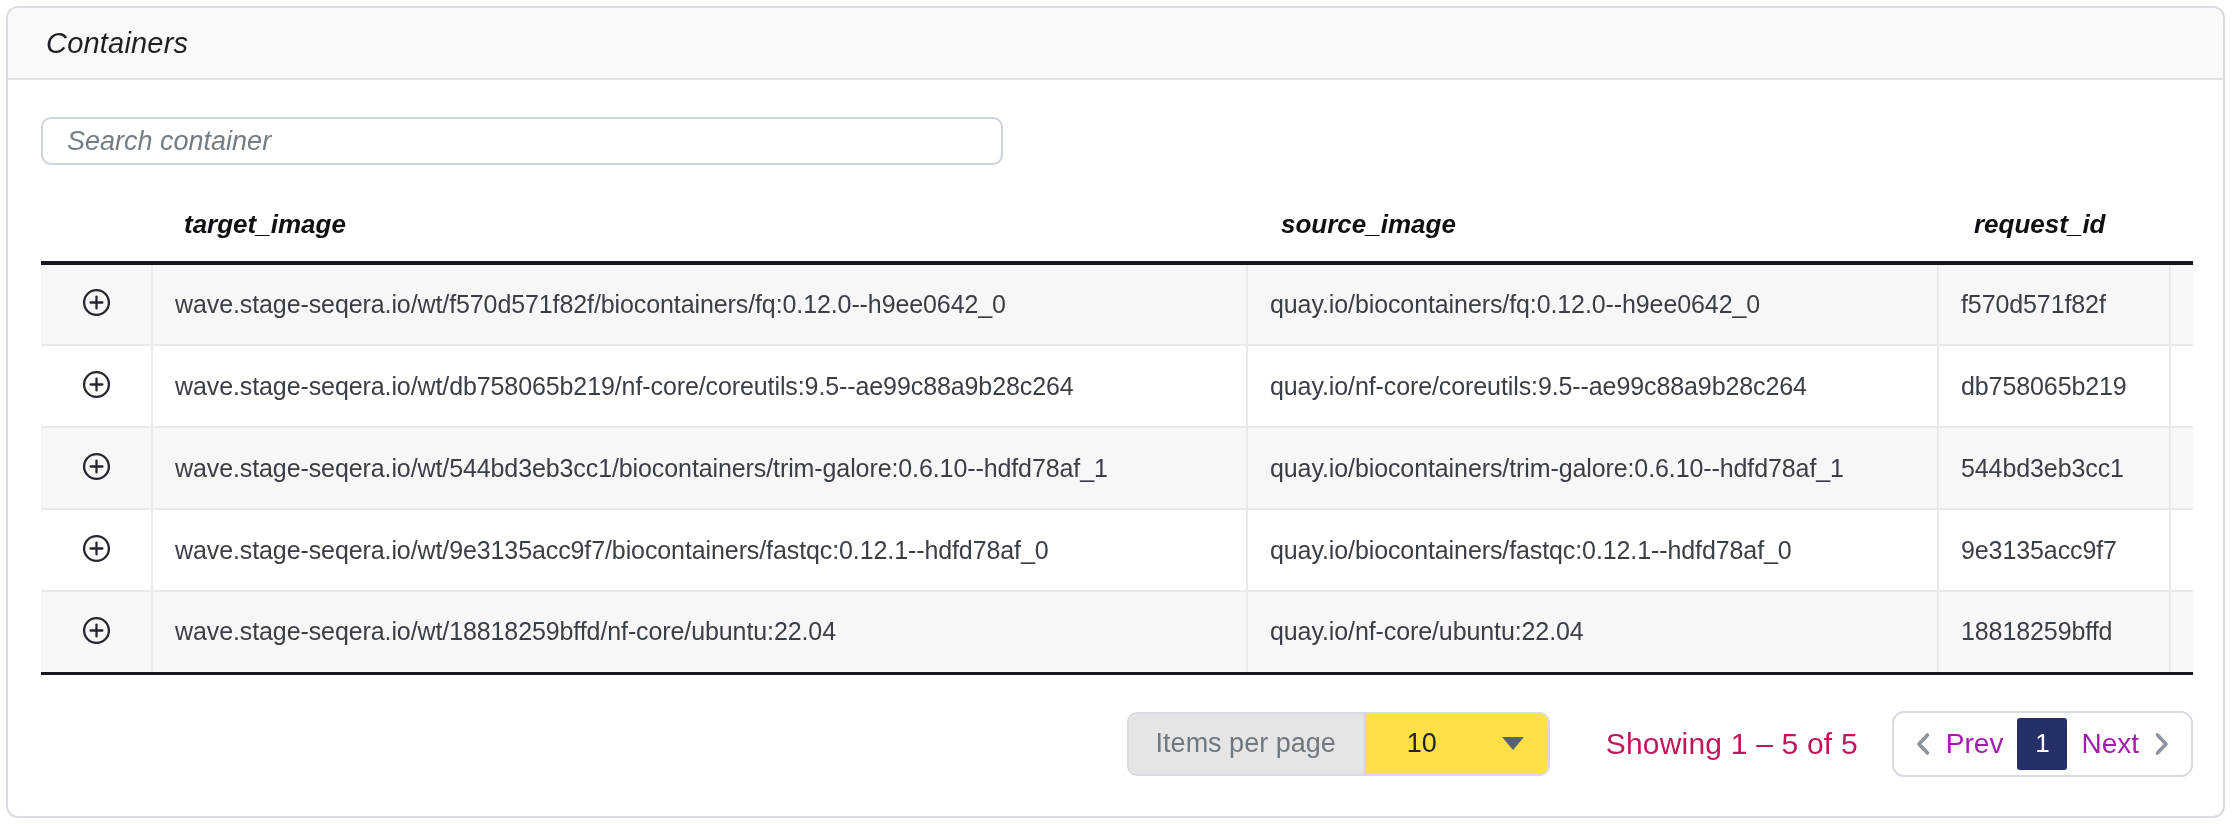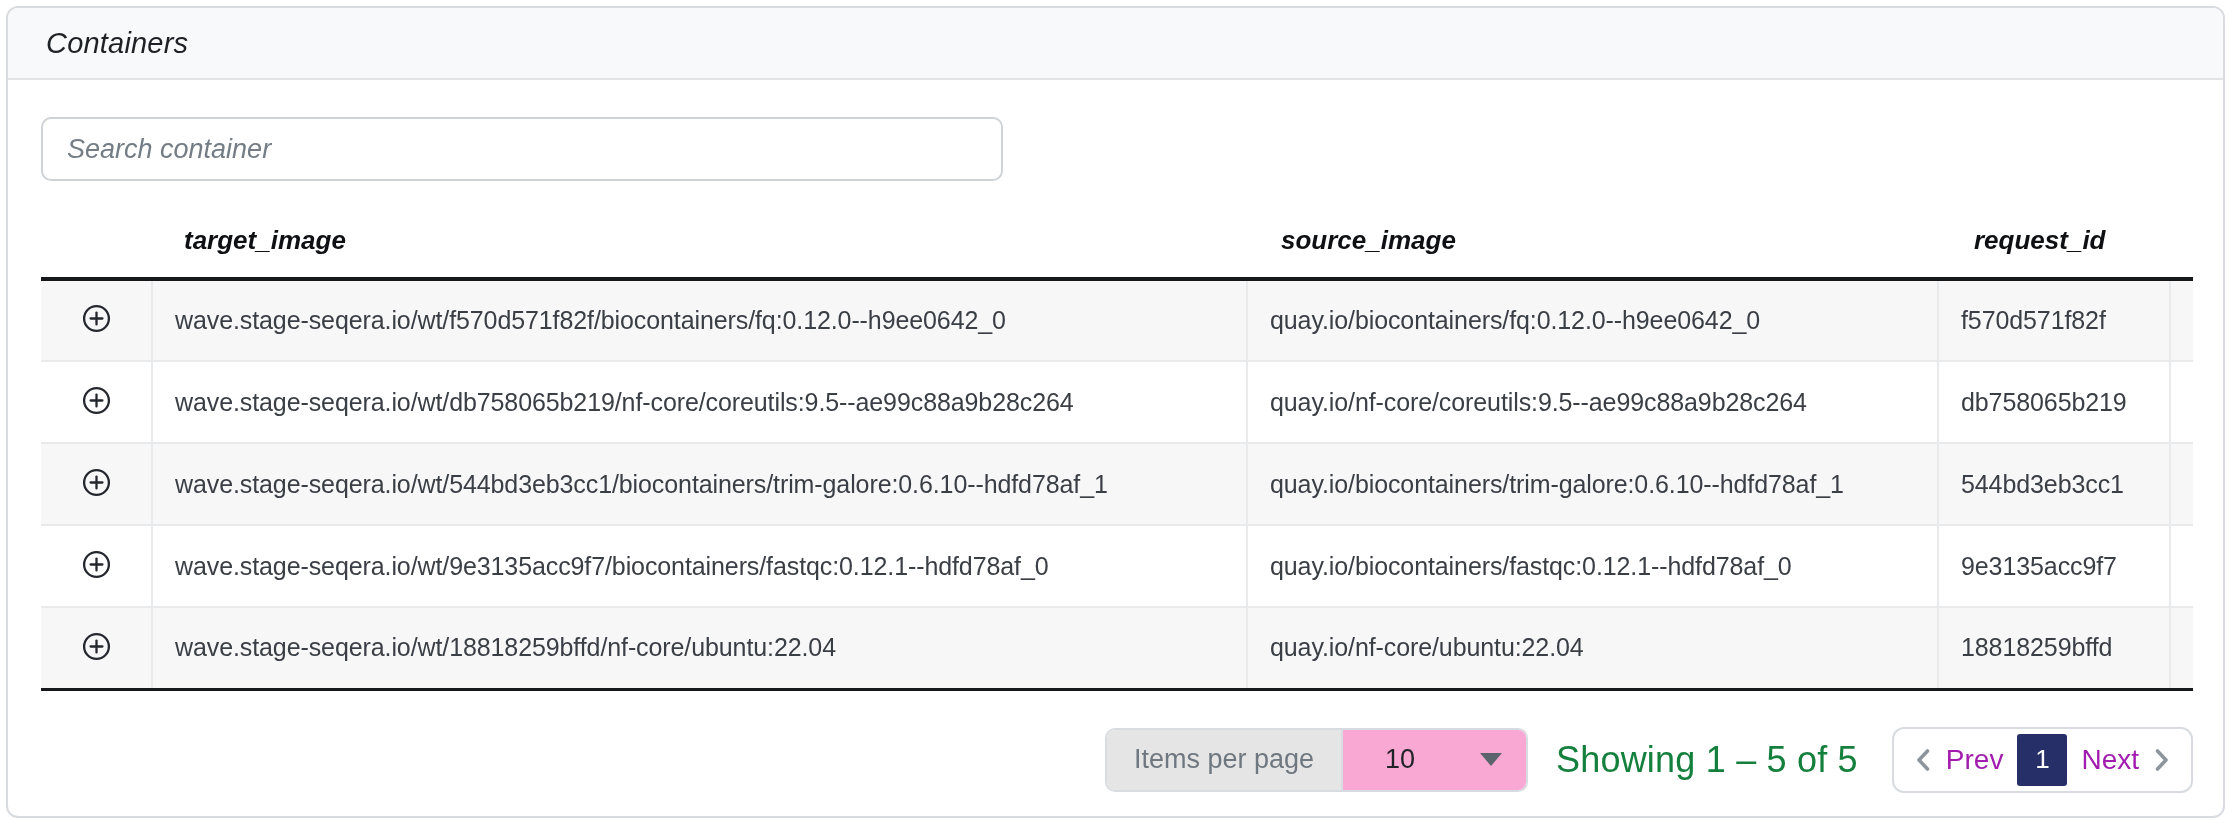--- a/index.html
+++ b/index.html
@@ -14,21 +14,21 @@
     background:#ffffff; border:2px solid #d8dce0; border-radius:12px;
     overflow:hidden;
   }
   .titlebar {
     height:72px; background:#f8f9fa; border-bottom:2px solid #e1e4e7;
     display:flex; align-items:center; padding-left:38px;
   }
   .titlebar .title { font-size:29px; font-weight:400; color:#1d2125; letter-spacing:0.2px;font-style:italic; }
   .content { padding:0 33px; }
   .search-input {
-    margin-top:37px; width:962px; height:64px;
+    margin-top:37px; width:962px; height:48px;
     border:2px solid #ced3d8; border-radius:10px;
     padding:0 24px; font-size:27px; color:#30343a;
     font-family:"Liberation Sans", sans-serif;
     outline:none; display:block; background:#fff;
   }
   .search-input::placeholder { font-style:italic; color:#747d85; }
 
   table.containers {
     margin-top:22px; border-collapse:collapse; table-layout:fixed;
     width:2152px;
@@ -67,28 +67,28 @@
     margin-left:auto; display:flex; align-items:stretch; height:64px;
     border:2px solid #d8dce0; border-radius:10px; overflow:hidden; background:#fff;
   }
   .ipp-label {
     display:flex; align-items:center; padding:12px 27px;
     background:#e5e5e5; color:#6f7880; font-size:27px;
     border-right:2px solid #d8dce0;
   }
   .ipp-select {
     display:flex; align-items:center; width:183px; padding:0 24px 0 42px;
-    background:#f9a8d4; cursor:pointer; justify-content:space-between;
+    background:#fde047; cursor:pointer; justify-content:space-between;
   }
   .ipp-value { font-size:27px; color:#202428; }
   .caret-down {
     width:0; height:0; border-left:11px solid transparent;
     border-right:11px solid transparent; border-top:13px solid #5c646b;
   }
-  .showing { margin-left:28px; font-size:36px; color:#15803d; letter-spacing:0.2px; }
+  .showing { margin-left:56px; font-size:30px; color:#be185d; letter-spacing:0.2px; }
   .pager {
     margin-left:34px; display:flex; align-items:center; height:66px;
     border:2px solid #d8dce0; border-radius:12px; background:#fff;
     padding:0 18px; gap:14px;
   }
   .pager-btn {
     display:flex; align-items:center; gap:12px; background:transparent; border:none;
     color:#a21caf; font-size:28px; cursor:pointer; font-family:"Liberation Sans", sans-serif;
   }
   .page-current {

